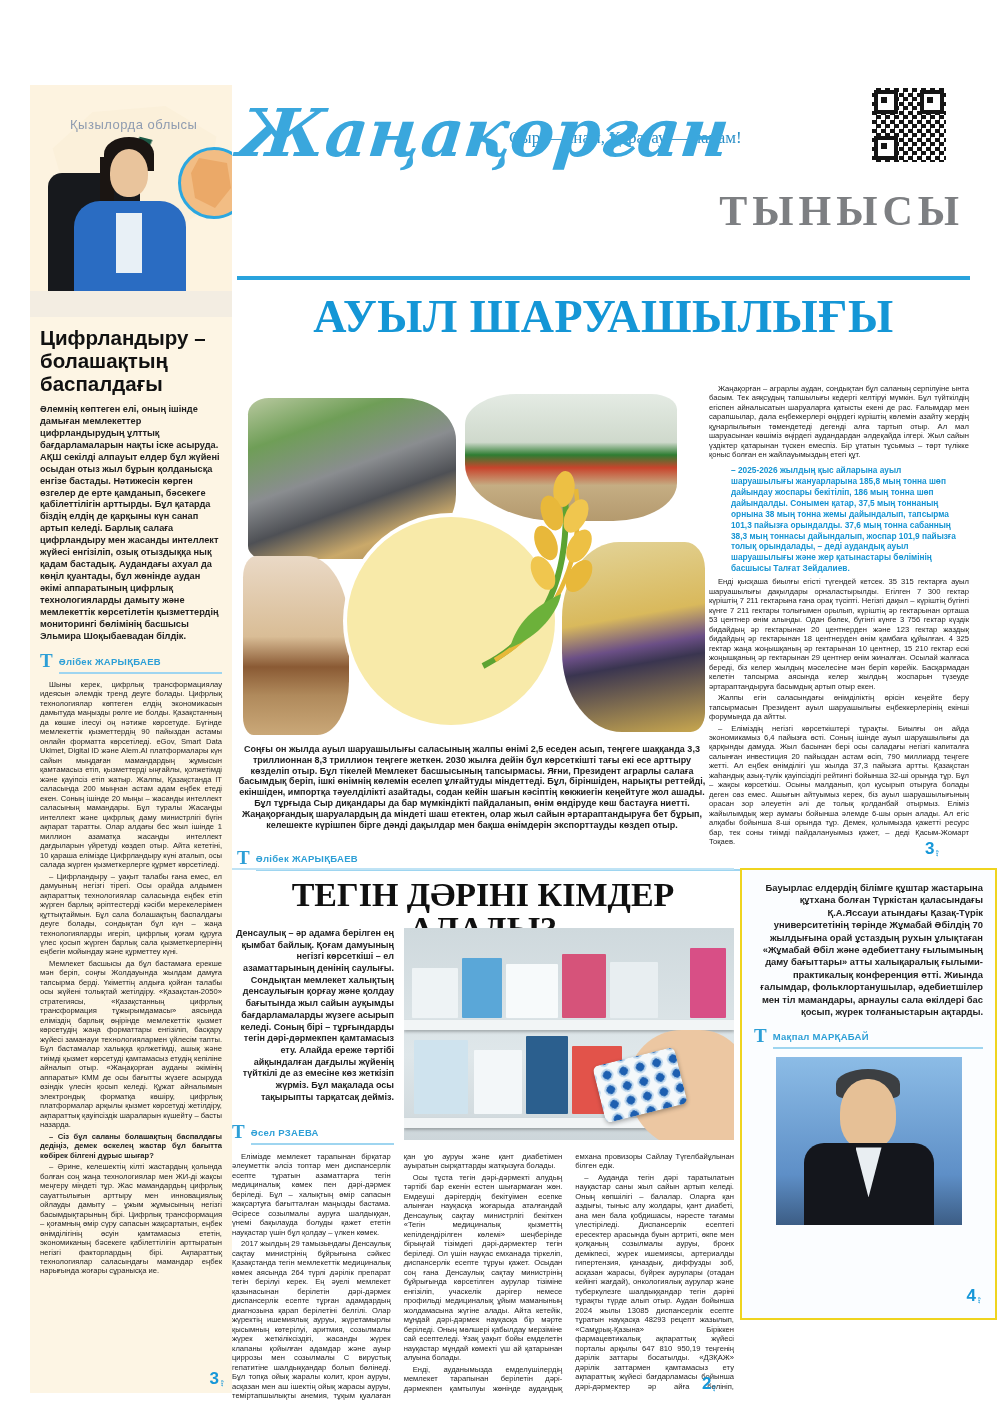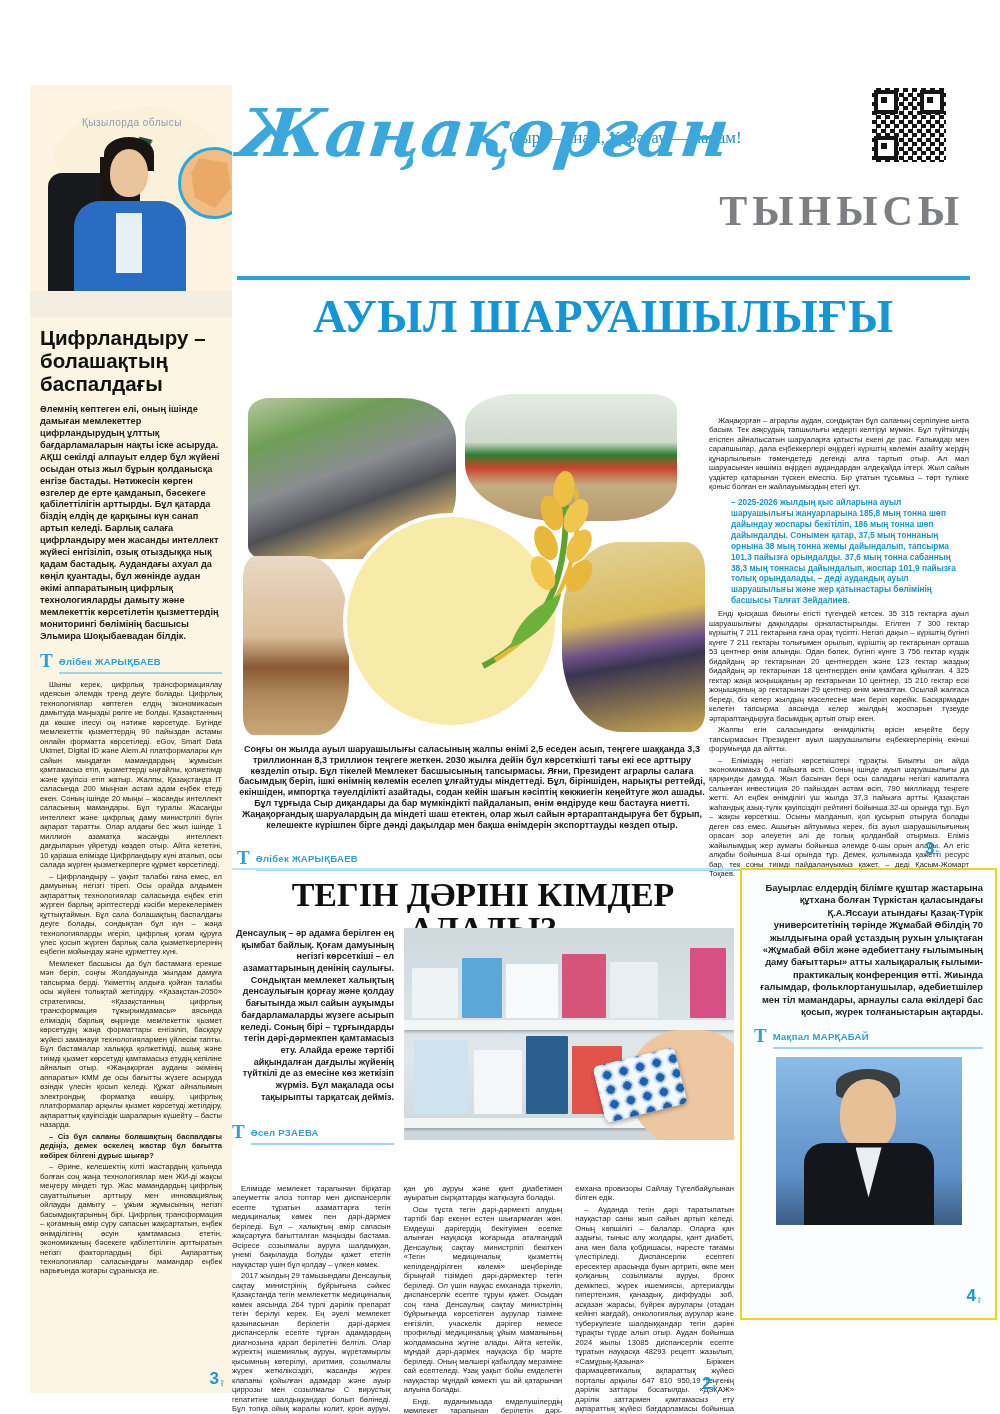--- a/index.html
+++ b/index.html
@@ -1,21 +1,21 @@
 <!DOCTYPE html>
 <html><head>
 <meta charset="utf-8">
 <style>
   html,body{margin:0;padding:0;background:#ffffff;}
   .page{position:relative;width:1000px;height:1414px;margin:0 auto;background:#ffffff;overflow:hidden;
         font-family:"Liberation Sans",sans-serif;color:#1c1c1c;}
   
   .abs{position:absolute;}
   .just{text-align:justify;}
-  .body-text{font-size:7.6px;line-height:1.25;color:#222;margin-top:32px;}
+  .body-text{font-size:7.6px;line-height:1.25;color:#222;}
   .body-text p{margin:0 0 2px;text-indent:9px;}
   .byline{display:flex;align-items:flex-start;gap:6px;}
   .t-icon{font-family:"Liberation Serif",serif;font-weight:bold;color:#2d9fd6;font-size:19px;line-height:1;}
   .byline-col{flex:1;}
   .byline-name{font-weight:bold;color:#2d9fd6;font-size:9.5px;letter-spacing:.3px;}
   .byline-rule{height:2px;background:#9ed5f0;margin-top:3px;}
   .page-badge{display:inline-flex;align-items:flex-end;color:#1697d8;font-weight:bold;}
   .page-badge .num{font-size:17px;line-height:1;}
   .page-badge .unit{font-size:4px;line-height:1;writing-mode:vertical-rl;margin-left:1px;letter-spacing:0;}
   
@@ -34,21 +34,21 @@
             padding:5px 2px;display:flex;justify-content:space-between;font-weight:bold;font-size:10.3px;box-sizing:border-box;}
   .thick-rule{left:0;top:188px;width:100%;height:4px;background:#29a3dd;}
   
   .side-photo{position:relative;width:100%;height:232px;background:#fdf3e0;overflow:hidden;}
   .map-shape{position:absolute;left:8px;top:18px;width:180px;height:150px;background:#fbf0da;
              clip-path:polygon(8% 30%,30% 6%,70% 2%,98% 22%,92% 70%,60% 95%,20% 80%);
              border:1px solid #d8c9a8;box-shadow:inset 0 0 0 2px #e8ddc2;}
   .map-line{position:absolute;left:10px;top:50px;width:175px;height:90px;
             background:linear-gradient(100deg,transparent 46%,#1d5a46 47%,#1d5a46 53%,transparent 54%);
             transform:rotate(14deg);}
-  .region-label{position:absolute;left:52px;top:32px;font-size:10px;color:#8e9bb0;letter-spacing:.5px;}
+  .region-label{position:absolute;left:40px;top:32px;font-size:13px;color:#8e9bb0;letter-spacing:.5px;}
   .magnifier{position:absolute;right:-18px;top:62px;width:66px;height:66px;border-radius:50%;
              border:3px solid #2ba7e0;background:#f2bd84;overflow:hidden;}
   .magnifier i{position:absolute;left:10px;top:8px;width:40px;height:50px;background:#eba968;
                clip-path:polygon(20% 0,90% 10%,100% 60%,60% 100%,10% 80%,0 30%);display:block;}
   .chair{position:absolute;left:18px;top:88px;width:92px;height:140px;background:#17191d;border-radius:14px 18px 0 0;}
   .woman-body{position:absolute;left:44px;top:116px;width:112px;height:116px;background:#2a6cc2;
               border-radius:26px 26px 4px 4px;}
   .woman-shirt{position:absolute;left:86px;top:128px;width:26px;height:60px;background:#e8f0f6;}
   .woman-head{position:absolute;left:80px;top:64px;width:38px;height:48px;background:#e9c49c;border-radius:50% 50% 45% 45%;}
   .woman-hair{position:absolute;left:74px;top:52px;width:50px;height:34px;background:#1b1512;border-radius:50% 50% 0 0;}

